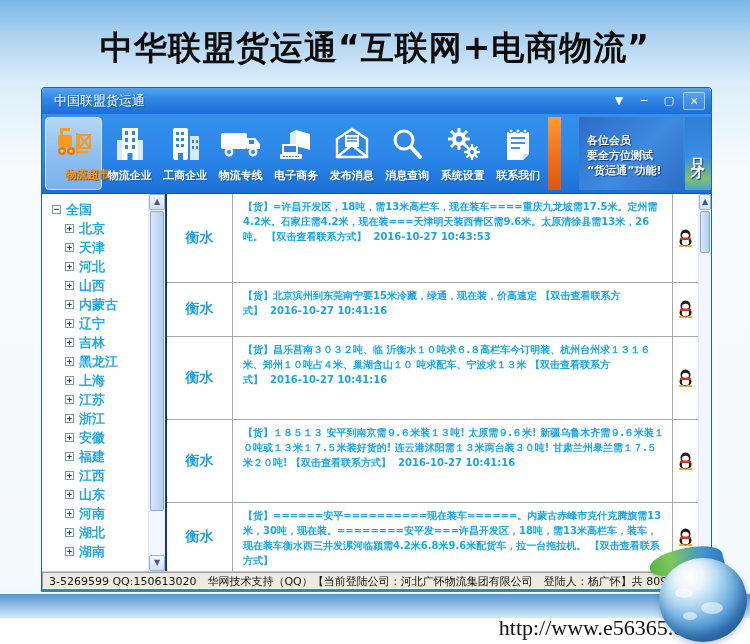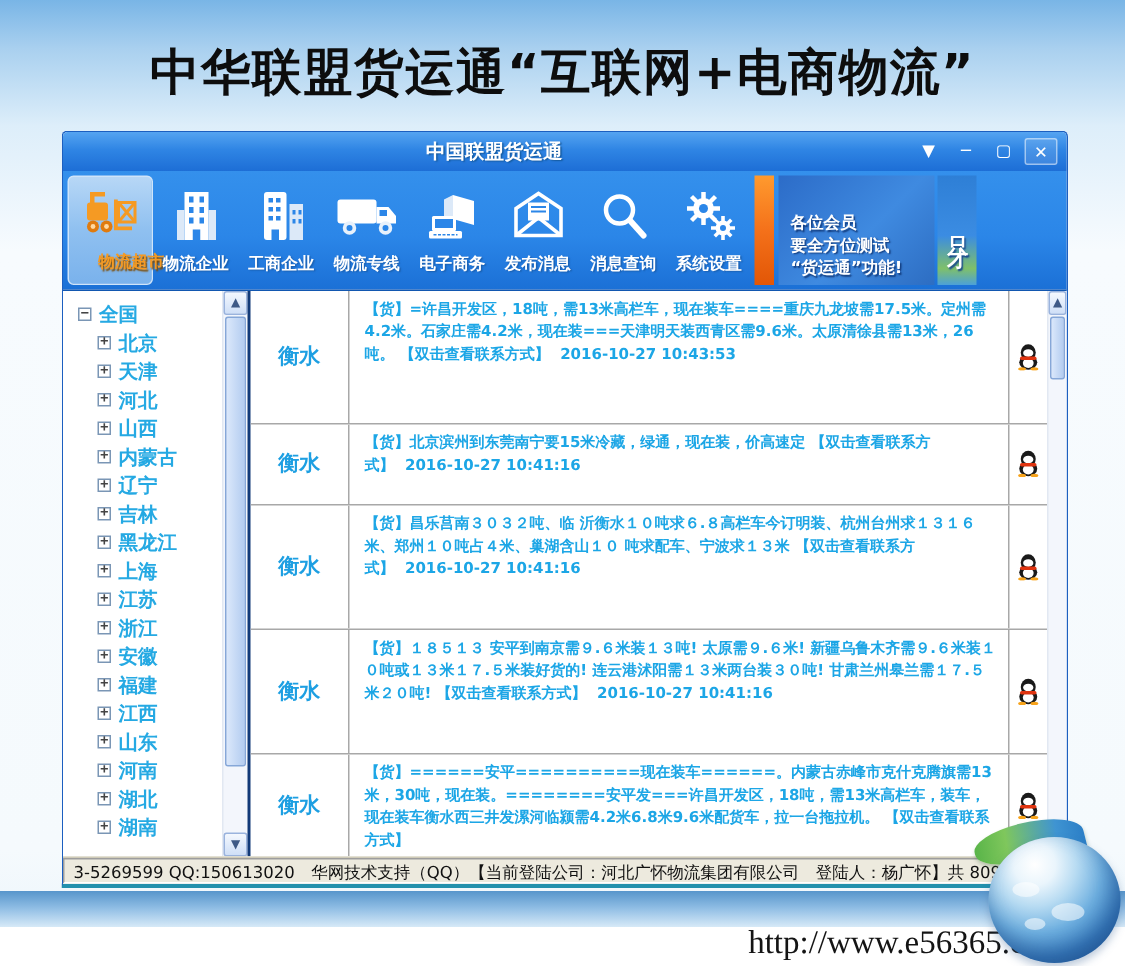--- a/index.html
+++ b/index.html
@@ -27,42 +27,42 @@
     border-radius:80% 100% 10% 90%; transform:rotate(-14deg); box-shadow:0 2px 3px rgba(40,90,40,.3); }
 
   
   .app-window { position:absolute; left:41px; top:87px; width:671px; height:505px;
                 border:1px solid #1c5fc0; border-radius:4px 4px 0 0; background:#fff;
                 display:flex; flex-direction:column; z-index:10;
                 border-bottom:3px solid #2391ad; }
   .titlebar { height:26px; flex:0 0 26px; display:flex; align-items:center;
               background:linear-gradient(180deg,#55a4f1 0%,#2f85e4 45%,#1d6ed6 100%);
               border-radius:3px 3px 0 0; padding:0 6px 0 12px; }
-  .titlebar .title { color:#fff; font-size:13px; font-weight:bold; text-shadow:1px 1px 1px #155a9e; flex:1;text-align:center; }
+  .titlebar .title { color:#fff; font-size:13px; font-weight:normal; text-shadow:1px 1px 1px #155a9e; flex:1; }
   .win-btn { width:22px; height:18px; margin-left:3px; color:#fff; font-size:11px; line-height:17px;
              text-align:center; cursor:pointer; border-radius:2px; }
   .win-btn.close { background:rgba(255,255,255,.12); border:1px solid rgba(255,255,255,.5); }
 
   
   .toolbar { height:80px; flex:0 0 80px; display:flex; align-items:stretch; overflow:hidden;
              background:linear-gradient(180deg,#3490ec 0%,#2b86e8 55%,#1b70d6 100%);
              border-bottom:1px solid #1257b0; padding:3px 0 3px 3px; }
   .tool-item { width:57px; display:flex; flex-direction:column; align-items:center; justify-content:flex-end;
                padding-bottom:7px; cursor:pointer; border-radius:4px; }
   .tool-item .icon { height:42px; display:flex; align-items:center; justify-content:center; }
   .tool-item .label { font-size:11px; font-weight:bold; color:#ffffff; white-space:nowrap;
                       text-shadow:1px 1px 1px #1a5faf; margin-top:3px; }
   .tool-item.active { background:linear-gradient(180deg,#b7d7f6 0%,#8fc0f0 50%,#7ab2ec 100%);
                       border:1px solid #cfe4f9; }
   .tool-item.active .label { color:#f59a23; text-shadow:1px 1px 1px #7d4a00;margin-left:28px; }
   .orange-strip { width:13px; margin-left:2px; flex:0 0 13px;
                   background:linear-gradient(180deg,#ff9a2e 0%,#f4711a 50%,#e25606 100%); }
-  .promo-banner { width:104px; flex:0 0 104px; margin-left:3px; padding:8px 6px 4px 8px;
+  .promo-banner { width:104px; flex:0 0 104px; margin-left:18px; padding:8px 6px 4px 8px;
                   background:linear-gradient(135deg,#2c6cc8 0%,#3f8ae0 55%,#2d6dc2 100%);
-                  display:flex; flex-direction:column; justify-content:flex-end; }
+                  display:flex; flex-direction:column; justify-content:center; }
   .promo-banner .line { color:#fff; font-size:11px; font-weight:bold; text-shadow:1px 1px 1px #123c7e; white-space:nowrap; }
   .promo-banner .line.l3 { }
   .marquee-panel { width:26px; flex:0 0 26px; margin-left:2px; overflow:hidden;
                    background:linear-gradient(180deg,#2e7fd6 0%,#3b8ce2 55%,#7fc06a 85%,#4ca0d8 100%);
                    display:flex; align-items:center; justify-content:center; }
   .marquee-panel .vtext { writing-mode:vertical-rl; color:#fff; font-size:14px; font-weight:bold;
                           letter-spacing:8px; text-shadow:1px 1px 1px #1a4a8e; }
 
   
   .content { flex:1; display:flex; overflow:hidden; background:#fff; }
@@ -260,20 +260,39 @@
                   <line x1="33.5" y1="20.5" x2="22.5" y2="31.5"></line>
               </g>
             </g>
             <circle cx="15" cy="13" r="3" fill="#2b86e8"></circle>
             <circle cx="28" cy="26" r="2" fill="#2b86e8"></circle>
           </svg>
         </span>
         <span class="label">系统设置</span>
       </div>
 
+      <div class="tool-item">
+        <span class="icon">
+          <svg width="32" height="36" viewBox="0 0 32 36">
+            <path d="M5 6 H27 V28 L21 34 H5 Z" fill="#fff"></path>
+            <path d="M27 28 L21 28 L21 34 Z" fill="#cfe2f7"></path>
+            <g stroke="#2b86e8" stroke-width="1.8">
+              <line x1="9" y1="12" x2="23" y2="12"></line>
+                <line x1="9" y1="17" x2="23" y2="17"></line>
+                <line x1="9" y1="22" x2="18" y2="22"></line>
+            </g>
+            <g fill="#fff" stroke="#2b86e8" stroke-width="1">
+              <circle cx="9" cy="5" r="2"></circle>
+                <circle cx="16" cy="5" r="2"></circle>
+                <circle cx="23" cy="5" r="2"></circle>
+            </g>
+          </svg>
+        </span>
+        <span class="label">联系我们</span>
+      </div>
 
       <div class="orange-strip"></div>
 
       <div class="promo-banner">
         <span class="line">各位会员</span>
         <span class="line">要全方位测试</span>
         <span class="line l3">“货运通”功能!</span>
       </div>
 
       <div class="marquee-panel">

